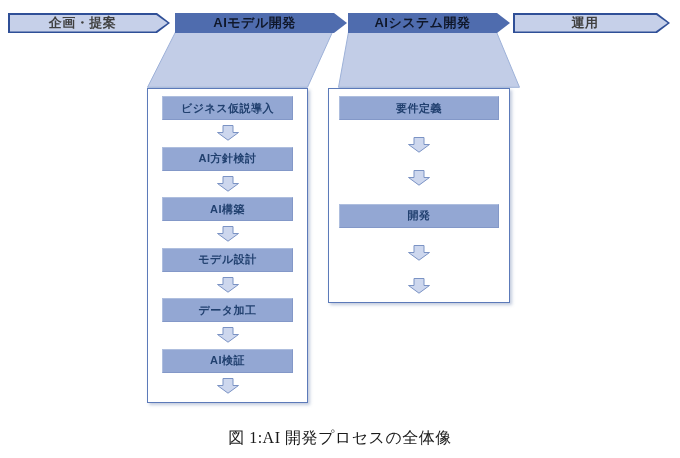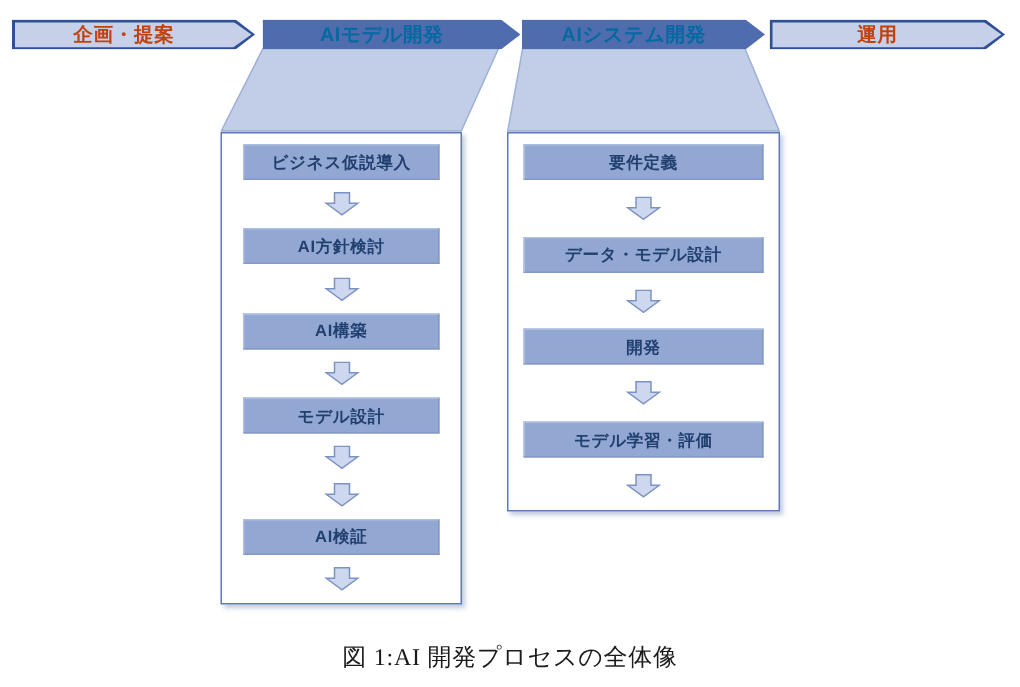--- a/index.html
+++ b/index.html
@@ -17,37 +17,37 @@
   .chevron.dark .chev-shape.outer { background:#4f6cae; }
   .chevron.light .chev-shape.outer { background:#2f4f97; }
   .chev-shape.inner {
     position:absolute; top:1.5px; bottom:1.5px; left:1.5px; right:2.4px;
     clip-path: polygon(0 0, calc(100% - 12px) 0, 100% 50%, calc(100% - 12px) 100%, 0 100%);
     background:#c6d0e9;
   }
   .chev-label {
     position:absolute; top:0; bottom:0; left:0; right:13px;
     display:flex; align-items:center; justify-content:center;
-    font-size:13px; font-weight:bold; color:#c2410c; letter-spacing:0.5px;
+    font-size:13px; font-weight:bold; color:#404040; letter-spacing:0.5px;
   }
-  .chevron.dark .chev-label { color:#0369a1; }
+  .chevron.dark .chev-label { color:#0f172a; }
 
   
   .funnel { position:absolute; z-index:1; }
 
   
   .group-box {
     position:absolute; top:88px; z-index:2; box-sizing:border-box;
     background:#ffffff; border:1.5px solid #5c7ab9;
     box-shadow:2px 2px 3px rgba(120,140,180,0.45);
     display:flex; flex-direction:column; align-items:center;
     justify-content:space-between; padding:7px 0 8px;
   }
   .group-box.left  { left:147px; width:161px; height:315px; }
-  .group-box.right { left:338px; width:182px; height:253px; }
+  .group-box.right { left:328px; width:182px; height:215px; }
 
   .step {
     box-sizing:border-box; height:24px;
     display:flex; align-items:center; justify-content:center;
     background:#93a7d3; border:1px solid #aebede;
     border-right-color:#8398c8; border-bottom-color:#8398c8;
     color:#21406f; font-size:11px; font-weight:bold; letter-spacing:0.5px;
   }
   .group-box.left  .step { width:131px; }
   .group-box.right .step { width:160px; }
@@ -105,43 +105,42 @@
       <path d="M7,0.5 L17,0.5 L17,7.5 L22.5,7.5 L12,15.2 L1.5,7.5 L7,7.5 Z" fill="#cdd7ee" stroke="#7b93c4" stroke-width="1"></path>
     </svg>
     <div class="step">AI構築</div>
     <svg class="arrow" width="24" height="16" viewBox="0 0 24 16">
       <path d="M7,0.5 L17,0.5 L17,7.5 L22.5,7.5 L12,15.2 L1.5,7.5 L7,7.5 Z" fill="#cdd7ee" stroke="#7b93c4" stroke-width="1"></path>
     </svg>
     <div class="step">モデル設計</div>
     <svg class="arrow" width="24" height="16" viewBox="0 0 24 16">
       <path d="M7,0.5 L17,0.5 L17,7.5 L22.5,7.5 L12,15.2 L1.5,7.5 L7,7.5 Z" fill="#cdd7ee" stroke="#7b93c4" stroke-width="1"></path>
     </svg>
+    <div class="step">データ加工</div>
     <svg class="arrow" width="24" height="16" viewBox="0 0 24 16">
       <path d="M7,0.5 L17,0.5 L17,7.5 L22.5,7.5 L12,15.2 L1.5,7.5 L7,7.5 Z" fill="#cdd7ee" stroke="#7b93c4" stroke-width="1"></path>
     </svg>
     <div class="step">AI検証</div>
     <svg class="arrow" width="24" height="16" viewBox="0 0 24 16">
       <path d="M7,0.5 L17,0.5 L17,7.5 L22.5,7.5 L12,15.2 L1.5,7.5 L7,7.5 Z" fill="#cdd7ee" stroke="#7b93c4" stroke-width="1"></path>
     </svg>
   </div>
 
   <div class="group-box right">
     <div class="step">要件定義</div>
     <svg class="arrow" width="24" height="16" viewBox="0 0 24 16">
       <path d="M7,0.5 L17,0.5 L17,7.5 L22.5,7.5 L12,15.2 L1.5,7.5 L7,7.5 Z" fill="#cdd7ee" stroke="#7b93c4" stroke-width="1"></path>
     </svg>
-    <div class="step">データ・モデル設計</div>
     <svg class="arrow" width="24" height="16" viewBox="0 0 24 16">
       <path d="M7,0.5 L17,0.5 L17,7.5 L22.5,7.5 L12,15.2 L1.5,7.5 L7,7.5 Z" fill="#cdd7ee" stroke="#7b93c4" stroke-width="1"></path>
     </svg>
     <div class="step">開発</div>
     <svg class="arrow" width="24" height="16" viewBox="0 0 24 16">
       <path d="M7,0.5 L17,0.5 L17,7.5 L22.5,7.5 L12,15.2 L1.5,7.5 L7,7.5 Z" fill="#cdd7ee" stroke="#7b93c4" stroke-width="1"></path>
     </svg>
-    <div class="step">モデル学習・評価</div>
     <svg class="arrow" width="24" height="16" viewBox="0 0 24 16">
       <path d="M7,0.5 L17,0.5 L17,7.5 L22.5,7.5 L12,15.2 L1.5,7.5 L7,7.5 Z" fill="#cdd7ee" stroke="#7b93c4" stroke-width="1"></path>
     </svg>
   </div>
 
   <div class="caption">図 1:AI 開発プロセスの全体像</div>
 
 </div>
 
 </body></html>

